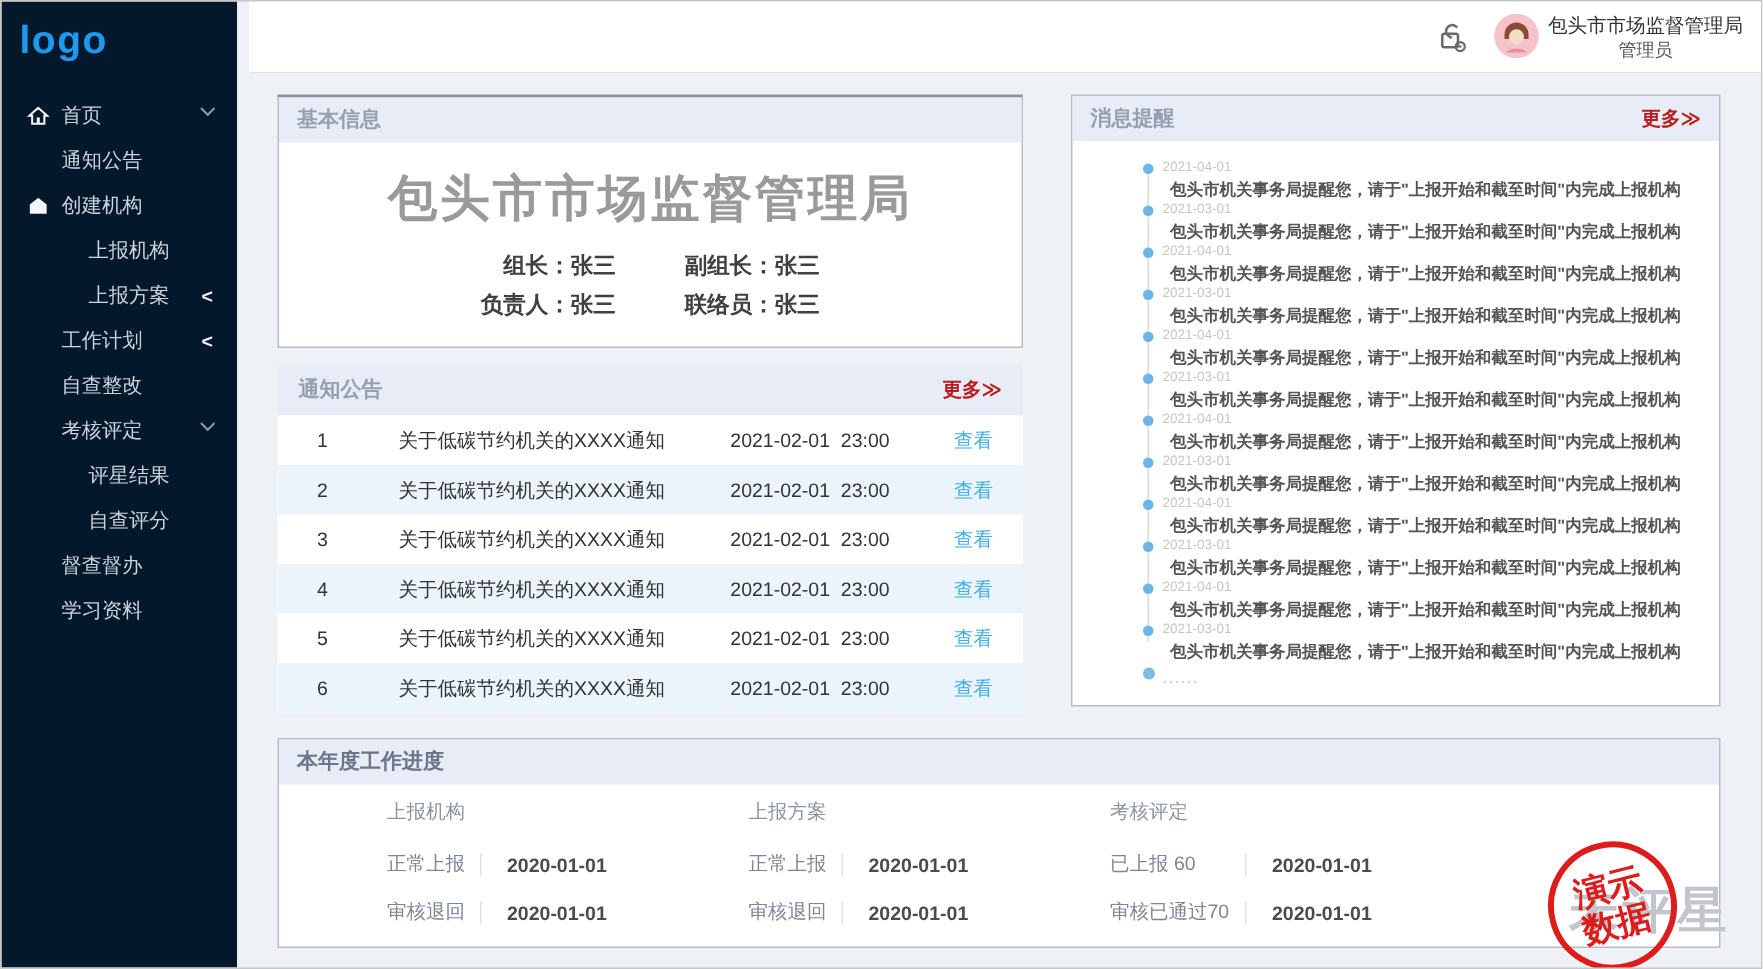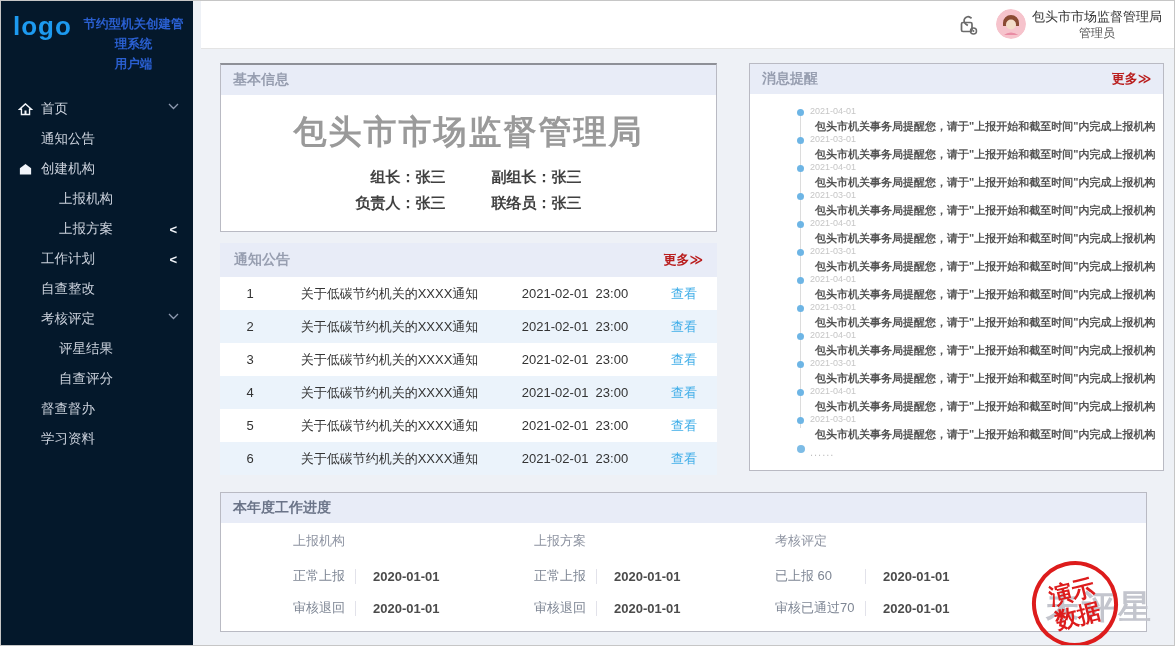--- a/index.html
+++ b/index.html
@@ -1,20 +1,20 @@
 <!DOCTYPE html>
 <html><head>
 <meta charset="utf-8">
 <style>
   * { box-sizing: border-box; margin: 0; padding: 0; }
   html,body { font-family: "Liberation Sans", "DejaVu Sans", sans-serif; background:#fff; }
   .page { position:relative; width:1175px; height:646px; display:flex; border:1px solid #c6c6c6; background:#eef1f6; overflow:hidden; }
 
   
-  .sidebar { width:192px; flex-shrink:0; background:#04182b; height:100%; }
+  .sidebar { width:157px; flex-shrink:0; background:#04182b; height:100%; }
   .logo-row { display:flex; gap:8px; padding:10px 6px 12px 12px; align-items:flex-start; }
   .logo-text { color:#1d9af0; font-size:26px; font-weight:bold; letter-spacing:1px; }
   .app-title { color:#2a5fd0; font-size:12.5px; font-weight:bold; text-align:center; line-height:1.6; margin-top:3px; }
   .nav { margin-top:8px; }
   .nav-item { position:relative; height:30px; display:flex; align-items:center; font-size:13.5px; color:#ccd2dd; cursor:pointer; }
   .nav-item .ico { position:absolute; left:17px; width:16px; height:16px; display:flex; align-items:center; }
   .nav-item .lbl { margin-left:40px; }
   .nav-item.lvl2 .lbl { margin-left:58px; }
   .nav-item .chev { position:absolute; right:14px; top:4px; }
   .chev-left { position:absolute; right:16px; color:#f2f5fa; font-weight:bold; font-size:13px; }
@@ -84,24 +84,20 @@
   .stamp { position:absolute; right:28px; top:38px; width:86px; height:86px; border:4px solid #dd1c1c; border-radius:50%; display:flex; flex-direction:column; align-items:center; justify-content:center; color:#dd1c1c; font-weight:bold; font-size:23px; line-height:1.1; transform:rotate(-14deg); z-index:2; background:rgba(255,255,255,0.0); }
 </style>
 </head>
 <body>
 
 <div class="page">
 
   <aside class="sidebar">
     <div class="logo-row">
       <span class="logo-text">logo</span>
-      <span class="app-title">
-        <span>节约型机关创建管理系统</span><br>
-        <span>用户端</span>
-      </span>
     </div>
     <nav class="nav">
       <div class="nav-item">
         <span class="ico">
           <svg width="15" height="15" viewBox="0 0 24 24">
               <path d="M12 3 2.5 11.5h3V20h6v-5.5h1v5.5h6v-8.5h3z" fill="none" stroke="#f2f5fa" stroke-width="2.2"></path>
             </svg>
         </span>
         <span class="lbl">首页</span>
         <span class="chev">

